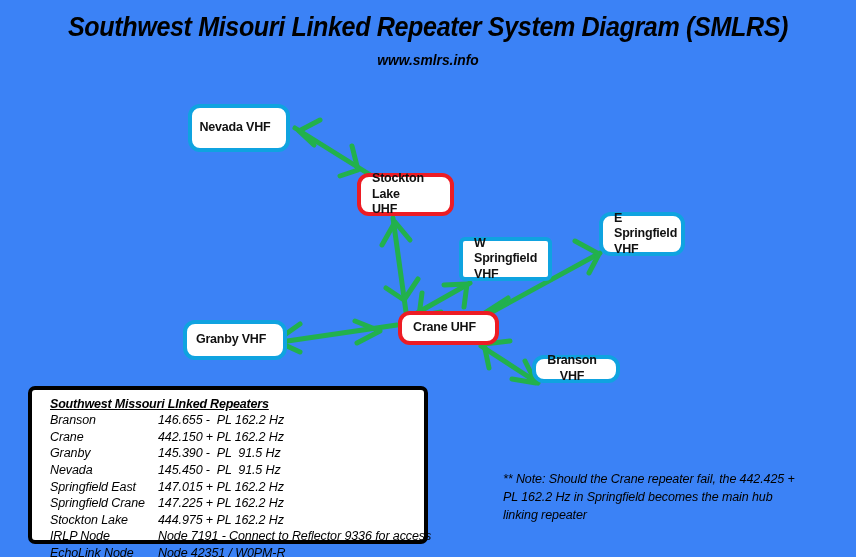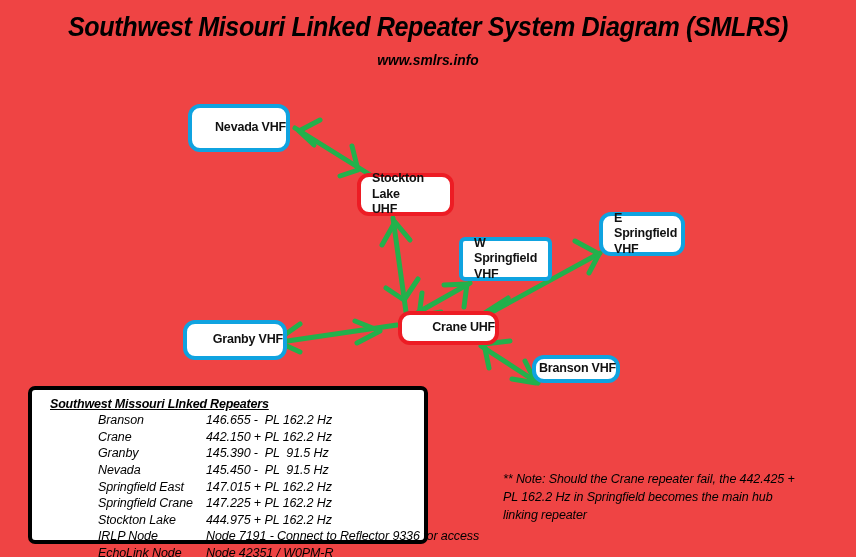--- a/index.html
+++ b/index.html
@@ -4,21 +4,21 @@
 <style>
   html, body {
     margin: 0;
     padding: 0;
     background: #ffffff;
   }
   #page {
     position: relative;
     width: 856px;
     height: 557px;
-    background: #ef4444;
+    background: #3b82f6;
     overflow: hidden;
     font-family: "Liberation Sans", sans-serif;
   }
 
   
   #title-block {
     position: absolute;
     left: 0;
     top: 12px;
     width: 856px;
@@ -64,21 +64,21 @@
     font-weight: bold;
     color: #111111;
     line-height: 1.25;
     padding-left: 11px;
     padding-right: 6px;
     letter-spacing: -0.2px;
     white-space: pre-line;
   }
   .node.blue { border-color: #0FA3E0; }
   .node.red  { border-color: #ED1C24; }
-  .node.center-text .node-label { width: 100%; text-align: right; padding-left: 0; padding-right: 0; }
+  .node.center-text .node-label { width: 100%; text-align: center; padding-left: 0; padding-right: 8px; }
 
   
   #edge-layer {
     position: absolute;
     left: 0;
     top: 0;
     width: 856px;
     height: 557px;
     z-index: 2;
   }
@@ -109,21 +109,21 @@
   }
   .legend-row {
     display: flex;
     font-family: "Liberation Sans", sans-serif;
     font-size: 12.5px;
     font-style: italic;
     color: #000000;
     line-height: 1.33;
     letter-spacing: -0.1px;
   }
-  .legend-name { width: 108px; flex: 0 0 108px; margin-left: 48px; }
+  .legend-name { width: 108px; flex: 0 0 108px; }
   .legend-value { white-space: pre; }
 
   
   #note-text {
     position: absolute;
     left: 503px;
     top: 470px;
     width: 300px;
     font-family: "Liberation Sans", sans-serif;
     font-size: 12.5px;

